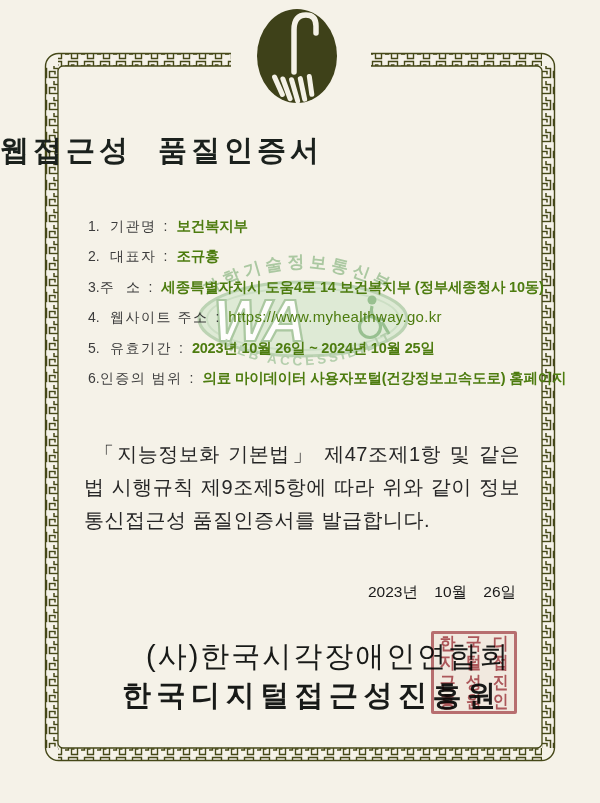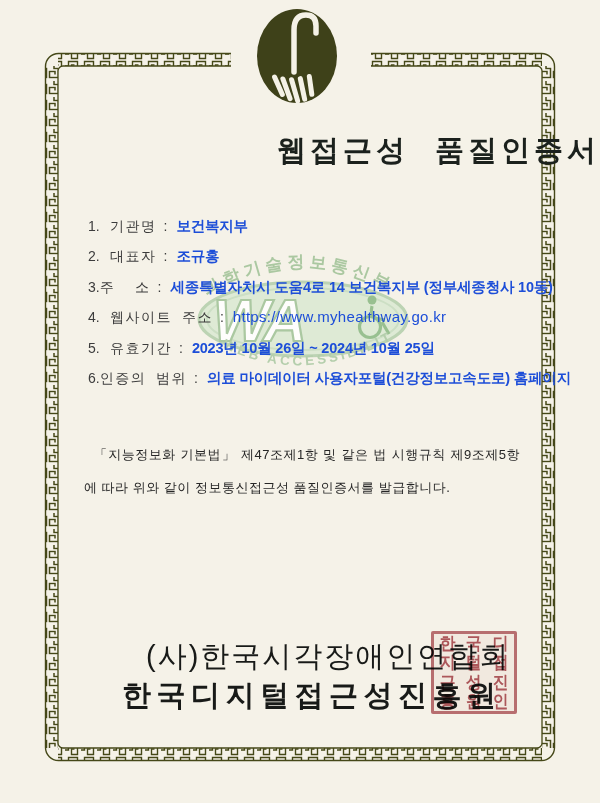--- a/index.html
+++ b/index.html
@@ -12,39 +12,39 @@
     color:#1c1c1c;
   }
   .layer{position:absolute;left:0;top:0;}
   
   .doc-number{
     position:absolute;left:84px;top:84px;
     font-size:13.5px;font-weight:500;letter-spacing:.5px;color:#26292b;z-index:3;
   }
   .title{
     position:absolute;left:0;top:131px;width:100%;
-    margin:0;text-align:right;
+    margin:0;text-align:left;
     font-size:29px;font-weight:800;letter-spacing:4px;word-spacing:14px;
     color:#1b211d;z-index:3;
   }
   .fields{
     position:absolute;left:88px;top:217px;width:450px;z-index:3;
   }
   .field-row{
     display:flex;align-items:baseline;height:30.4px;
     font-size:14px;white-space:pre;
   }
   .field-no{width:22px;color:#3c3c3c;}
-  .field-label{color:#3c3c3c;letter-spacing:1.5px;font-family:Liberation Mono, monospace;}
+  .field-label{color:#3c3c3c;letter-spacing:1.5px;}
   .field-colon{margin:0 9px 0 7px;color:#3c3c3c;}
-  .field-value{font-weight:bold;font-size:14.5px;color:#1d4ed8;letter-spacing:-0.2px;}
+  .field-value{font-weight:bold;font-size:14.5px;color:#4d7c0f;letter-spacing:-0.2px;}
   .field-value.plain{font-weight:normal;font-size:15px;letter-spacing:.3px;}
   .body-text{
     position:absolute;left:84px;top:438px;width:436px;margin:0;
-    font-size:13px;line-height:33px;text-align:justify;text-indent:10px;
+    font-size:20px;line-height:33px;text-align:justify;text-indent:10px;
     letter-spacing:.5px;color:#262626;z-index:3;
   }
   .issue-date{
     position:absolute;left:368px;top:582px;
     font-size:15.5px;font-weight:500;word-spacing:12px;color:#1a1a1a;z-index:3;
   }
   .issuer-line1{
     position:absolute;left:146px;top:637px;
     font-size:29px;font-weight:500;letter-spacing:2px;color:#181a18;z-index:3;
   }
@@ -176,20 +176,21 @@
     <div class="field-row">
       <span class="field-no">6.</span>
       <span class="field-label">인증의 범위</span>
       <span class="field-colon">:</span>
       <span class="field-value">의료 마이데이터 사용자포털(건강정보고속도로) 홈페이지</span>
     </div>
   </div>
 
   <p class="body-text">「지능정보화 기본법」  제47조제1항 및 같은 법 시행규칙 제9조제5항에 따라 위와 같이 정보통신접근성 품질인증서를 발급합니다.</p>
 
+  <div class="issue-date">2023년  10월  26일</div>
 
   <div class="issuer-line1">(사)한국시각장애인연합회</div>
   <div class="issuer-line2">한국디지털접근성진흥원</div>
 
   <div class="seal">
     <div class="seal-grid">
         <span>한</span>
         <span>국</span>
         <span>디</span>
         <span>지</span>

